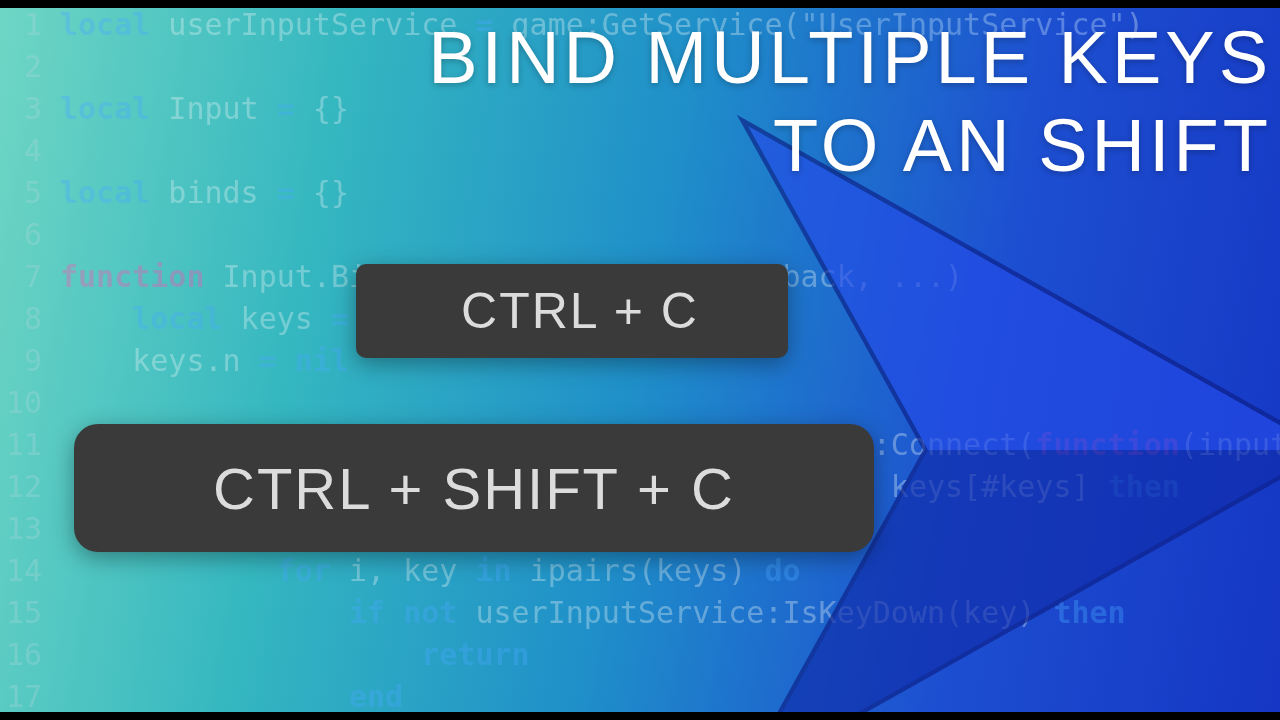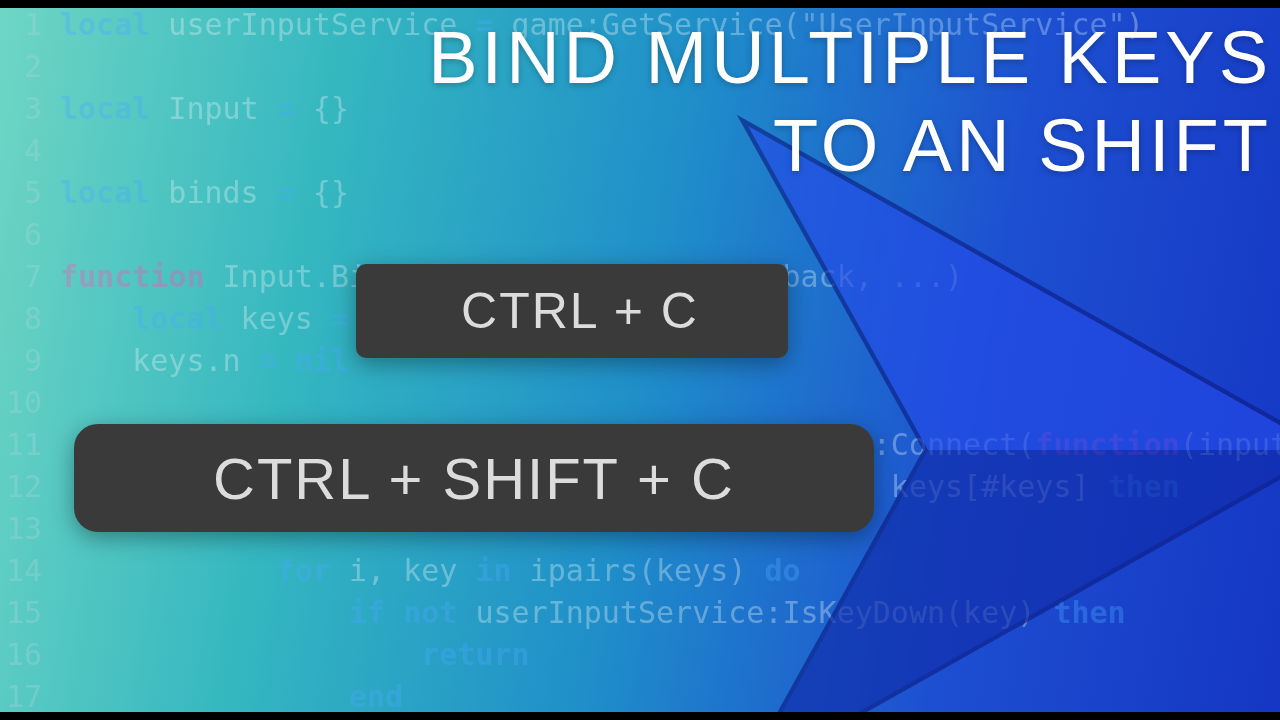--- a/index.html
+++ b/index.html
@@ -84,21 +84,21 @@
     width: 432px;
     height: 94px;
     font-size: 50px;
     border-radius: 10px;
     padding-left: 16px;
   }
   .pill-2 {
     top: 424px;
     left: 74px;
     width: 800px;
-    height: 108px;
+    height: 128px;
     font-size: 58px;
     border-radius: 24px;
   }
 
   
   .bar-top, .bar-bottom {
     position: absolute;
     left: 0; right: 0;
     height: 8px;
     background: #000;

